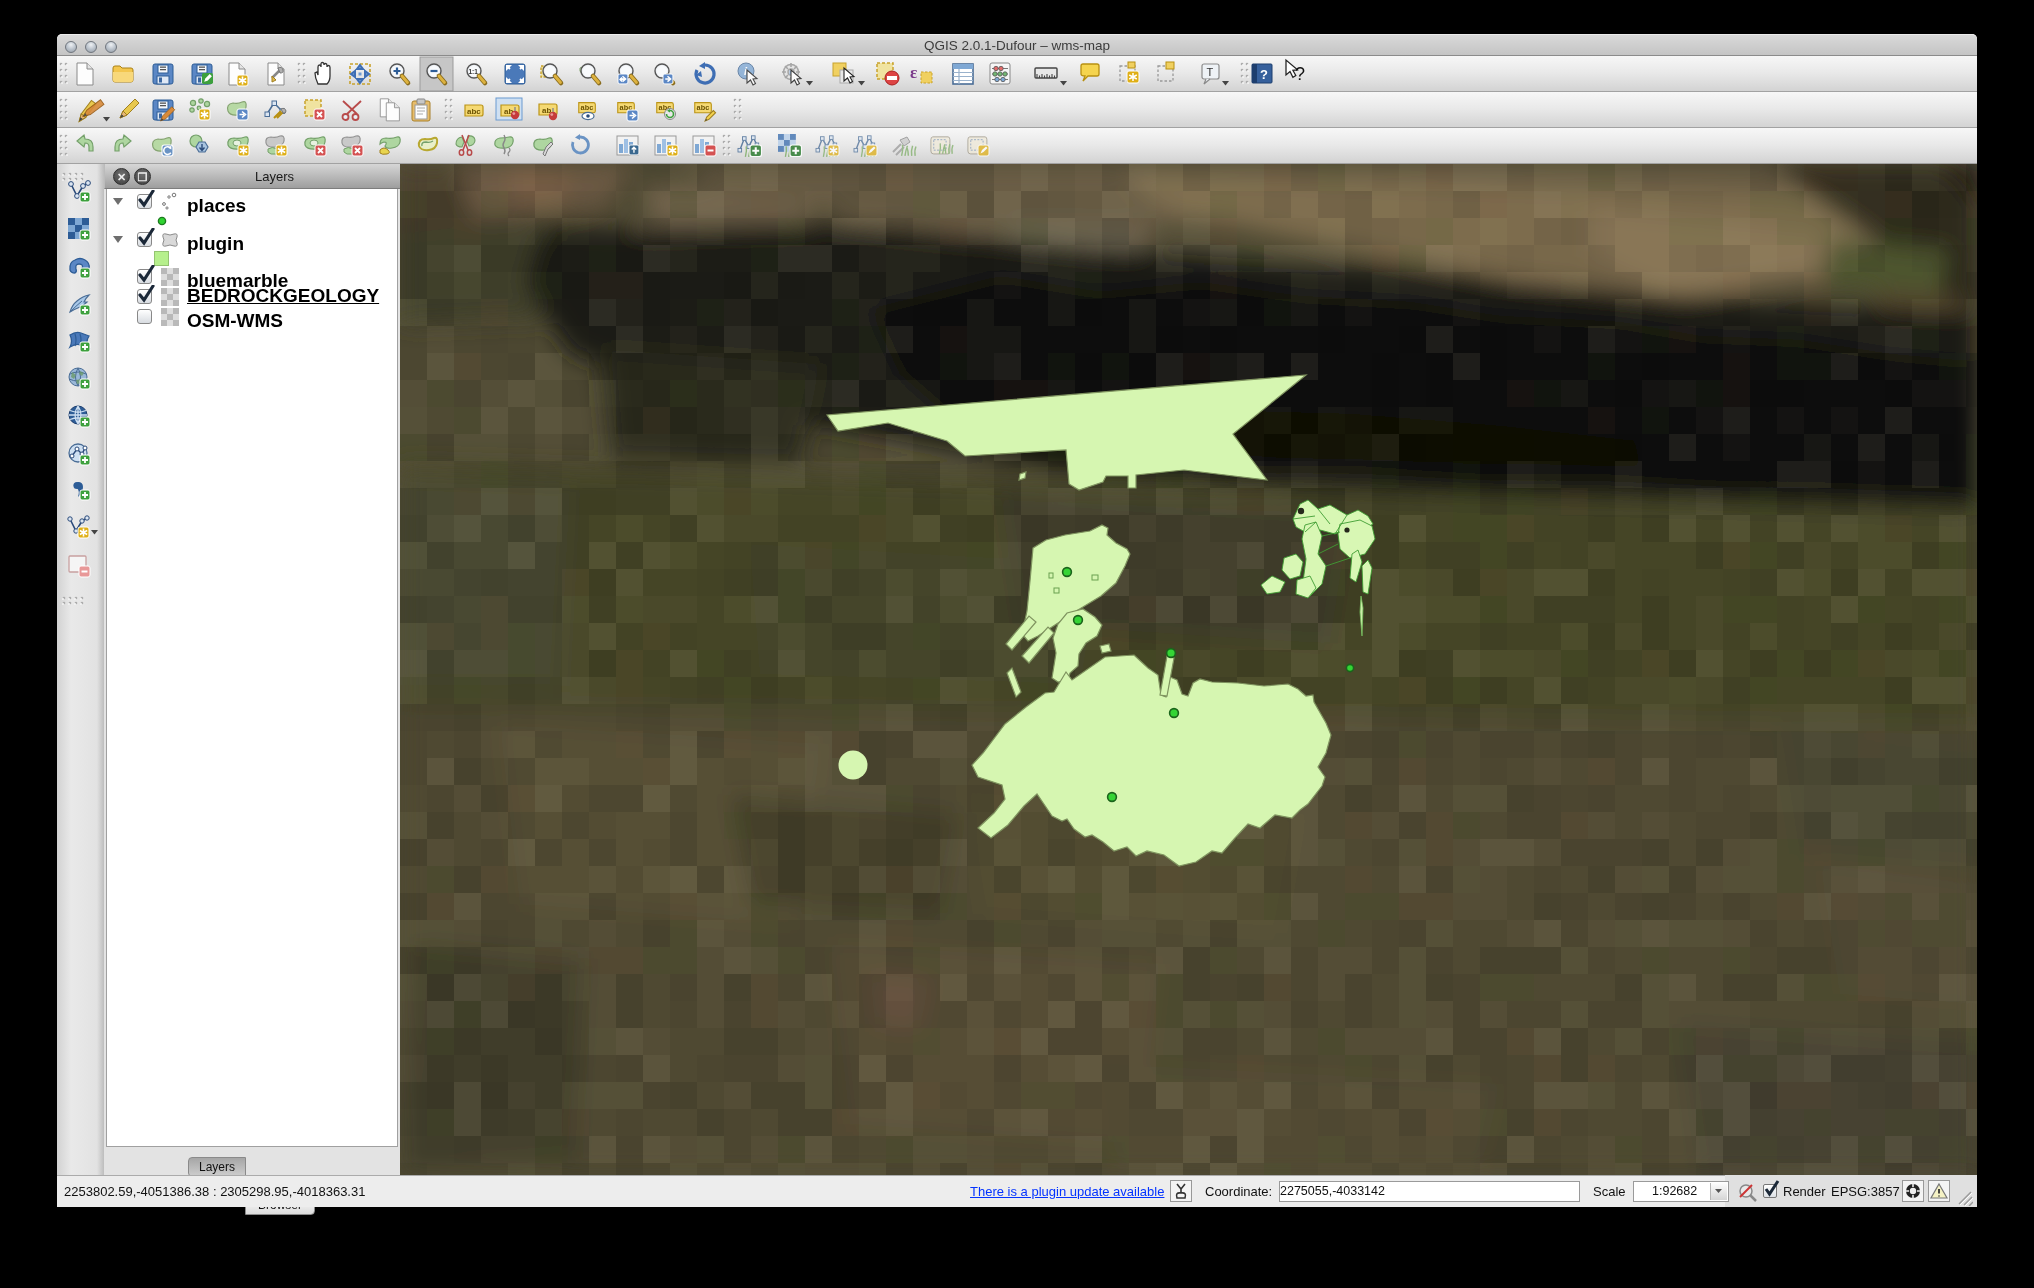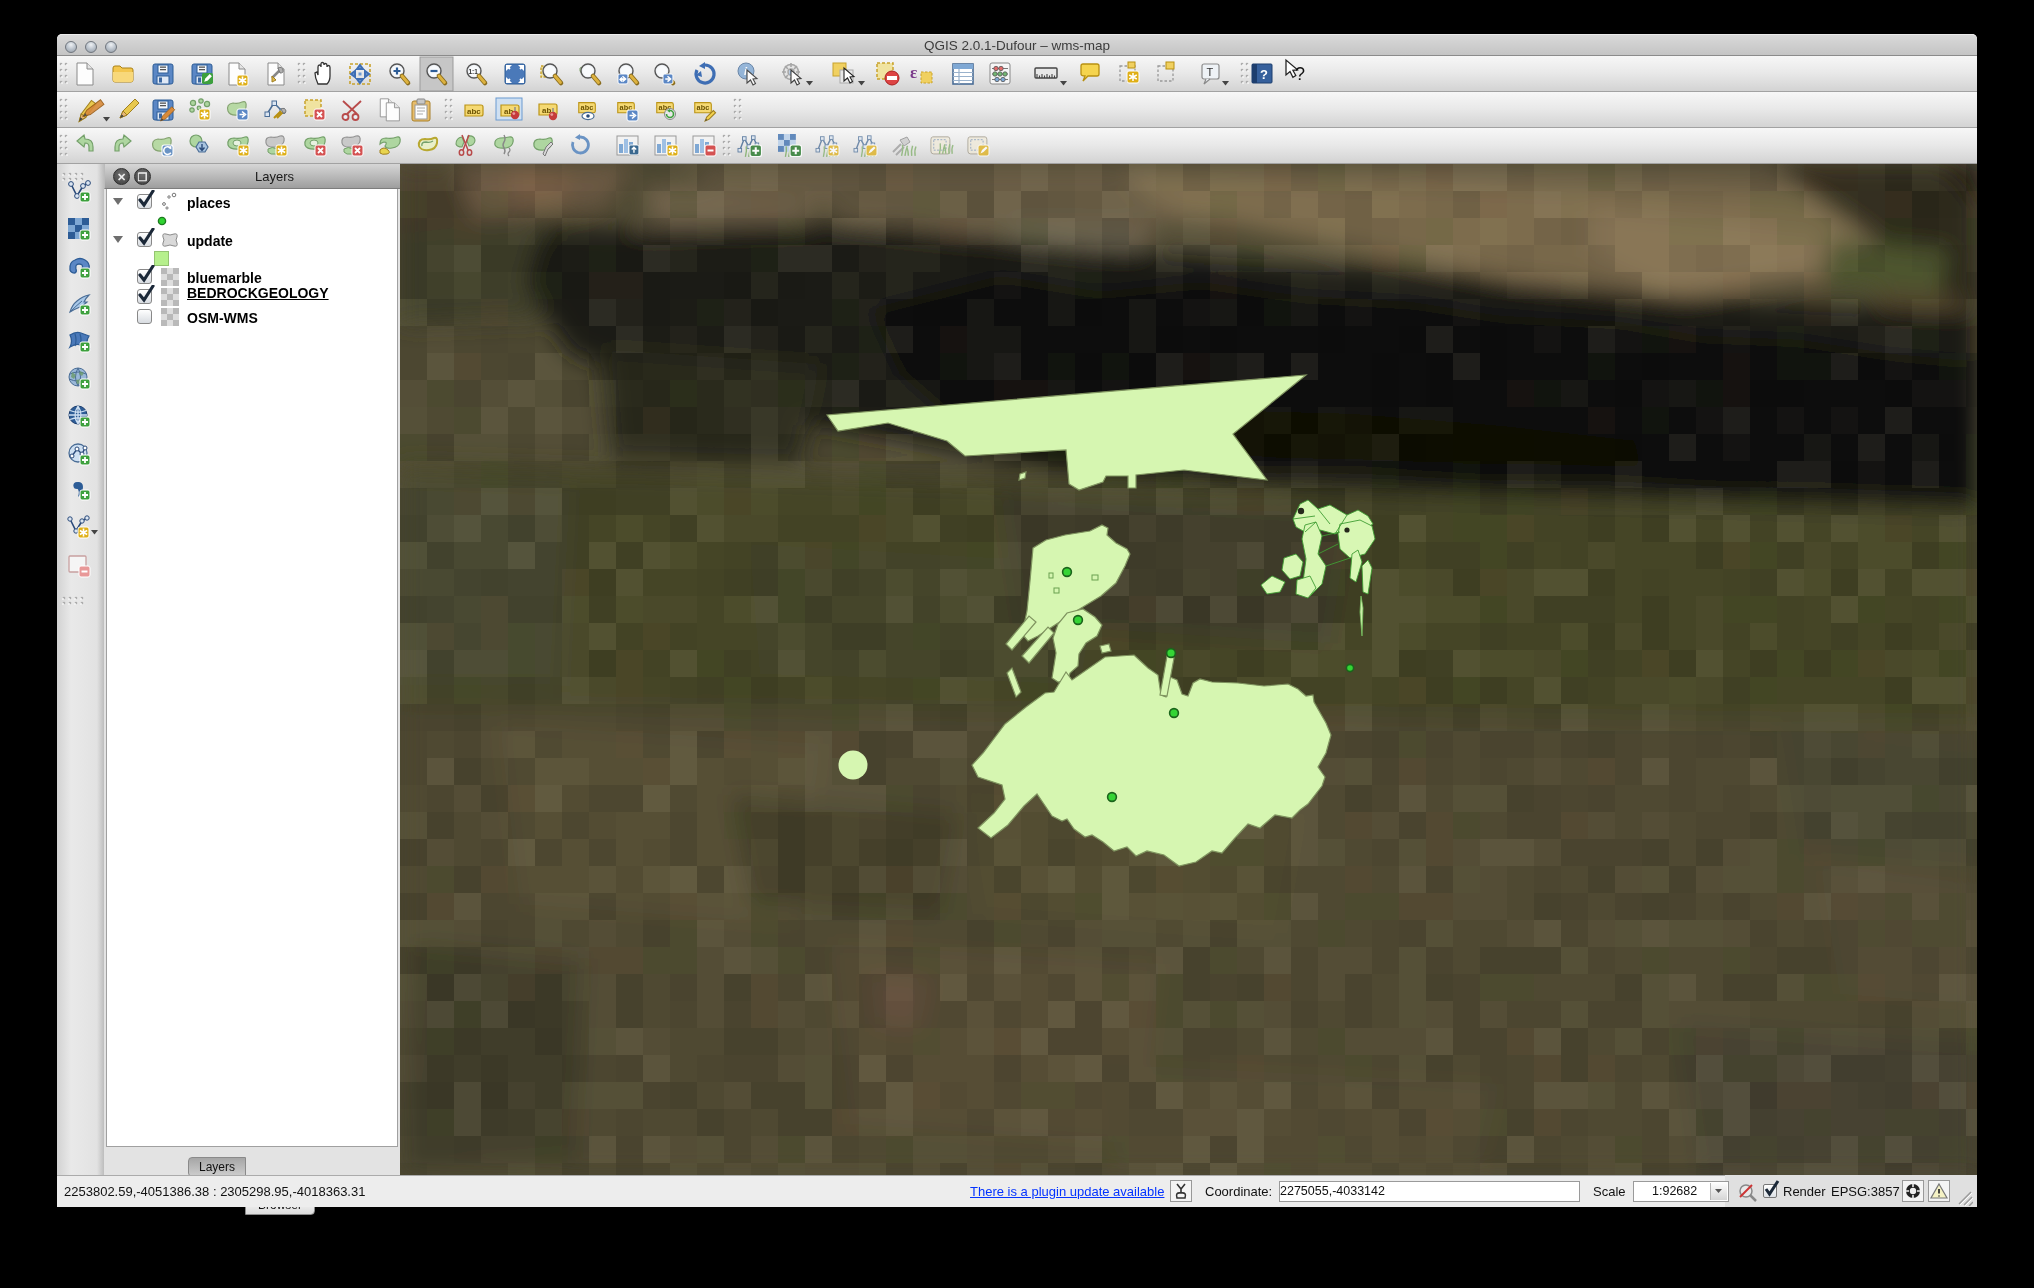--- a/index.html
+++ b/index.html
@@ -15,21 +15,21 @@
 #leftbar{position:absolute;left:0;top:130px;width:47px;height:1011px;
  background:linear-gradient(90deg,#d2d2d2,#e9e9e9 30%,#e2e2e2 85%,#bdbdbd);}
 #panel{position:absolute;left:47px;top:130px;width:296px;height:1011px;background:#e3e3e3;}
 #phead{position:absolute;left:0;top:0;width:296px;height:25px;
  background:linear-gradient(#d6d6d6,#9e9e9e);border-bottom:1px solid #7d7d7d;border-left:1px solid #bbb;}
 #ptitle{position:absolute;left:44px;right:0;text-align:center;top:5px;font-size:13px;color:#1a1a1a;}
 .phbtn{position:absolute;top:4px;width:17px;height:17px;border-radius:50%;
  background:radial-gradient(circle at 50% 35%,#6e6e6e,#3f3f3f);border:1px solid #2e2e2e;color:#ececec;
  font-size:11px;text-align:center;line-height:16px;font-weight:bold;}
 #tree{position:absolute;left:2px;top:25px;width:292px;height:958px;background:#fff;border:1px solid #a0a0a0;border-top:none;}
-.trow{position:absolute;font-size:14px;font-weight:bold;color:#000;}
+.trow{position:absolute;font-size:19px;font-weight:bold;color:#000;}
 .cb{position:absolute;width:15px;height:15px;border:1px solid #888;border-radius:3px;
  background:linear-gradient(#ffffff,#d8dce1);}
 .cb svg{position:absolute;left:-1px;top:-5px}
 .exp{position:absolute;width:0;height:0;border-left:5px solid transparent;border-right:5px solid transparent;border-top:7px solid #6e6e6e;}
 #tabs{position:absolute;left:0;top:993px;width:296px;height:25px;font-size:12px;color:#111;}
 .tab{position:absolute;top:0;height:20px;border:1px solid #8a8a8a;text-align:center;line-height:18px;}
 #tabL{left:84px;width:58px;background:linear-gradient(#a6a6a6,#cdcdcd);border-radius:4px 0 0 4px;}
 #tabB{left:141px;width:70px;background:linear-gradient(#fdfdfd,#dcdcdc);border-radius:0 4px 4px 0;margin-top:38px;}
 #map{position:absolute;left:343px;top:130px;width:1577px;height:1011px;background:#4e4a33;}
 #sbar{position:absolute;left:0;top:1141px;width:1668px;height:32px;background:#ededed;border-top:1px solid #ababab;font-size:13px;color:#111;text-decoration:underline;}
@@ -80,21 +80,21 @@
         </svg>
   <div class="exp" style="left:6px;top:47px"></div>
   <div class="cb" style="left:30px;top:43px">
           <svg width="20" height="22">
             <path d="M3 10 L7 15 L16 1" fill="none" stroke="#1b2838" stroke-width="3.2" stroke-linecap="round"></path>
           </svg>
         </div>
   <svg style="position:absolute;left:53px;top:41px" width="20" height="20">
           <path d="M3 7 Q2 3 6 4 Q10 6 14 4 Q18 3 17 7 Q15 10 17 13 Q18 17 14 16 Q10 14 6 16 Q2 17 3 13 Q5 10 3 7 Z" fill="#d9d9d9" stroke="#8a8a8a"></path>
         </svg>
-  <div class="trow" style="left:80px;top:44px">update</div>
+  <div class="trow" style="left:80px;top:44px">plugin</div>
   <div style="position:absolute;left:47px;top:62px;width:15px;height:15px;background:#b6f08c;border:1px solid #94c471"></div>
   <div class="cb" style="left:30px;top:80px">
           <svg width="20" height="22">
             <path d="M3 10 L7 15 L16 1" fill="none" stroke="#1b2838" stroke-width="3.2" stroke-linecap="round"></path>
           </svg>
         </div>
   <svg style="position:absolute;left:53px;top:78px" width="20" height="20">
           <g fill="#b9b9b9">
             <rect x="1" y="1" width="6" height="6"></rect>
             <rect x="13" y="1" width="6" height="6"></rect>

